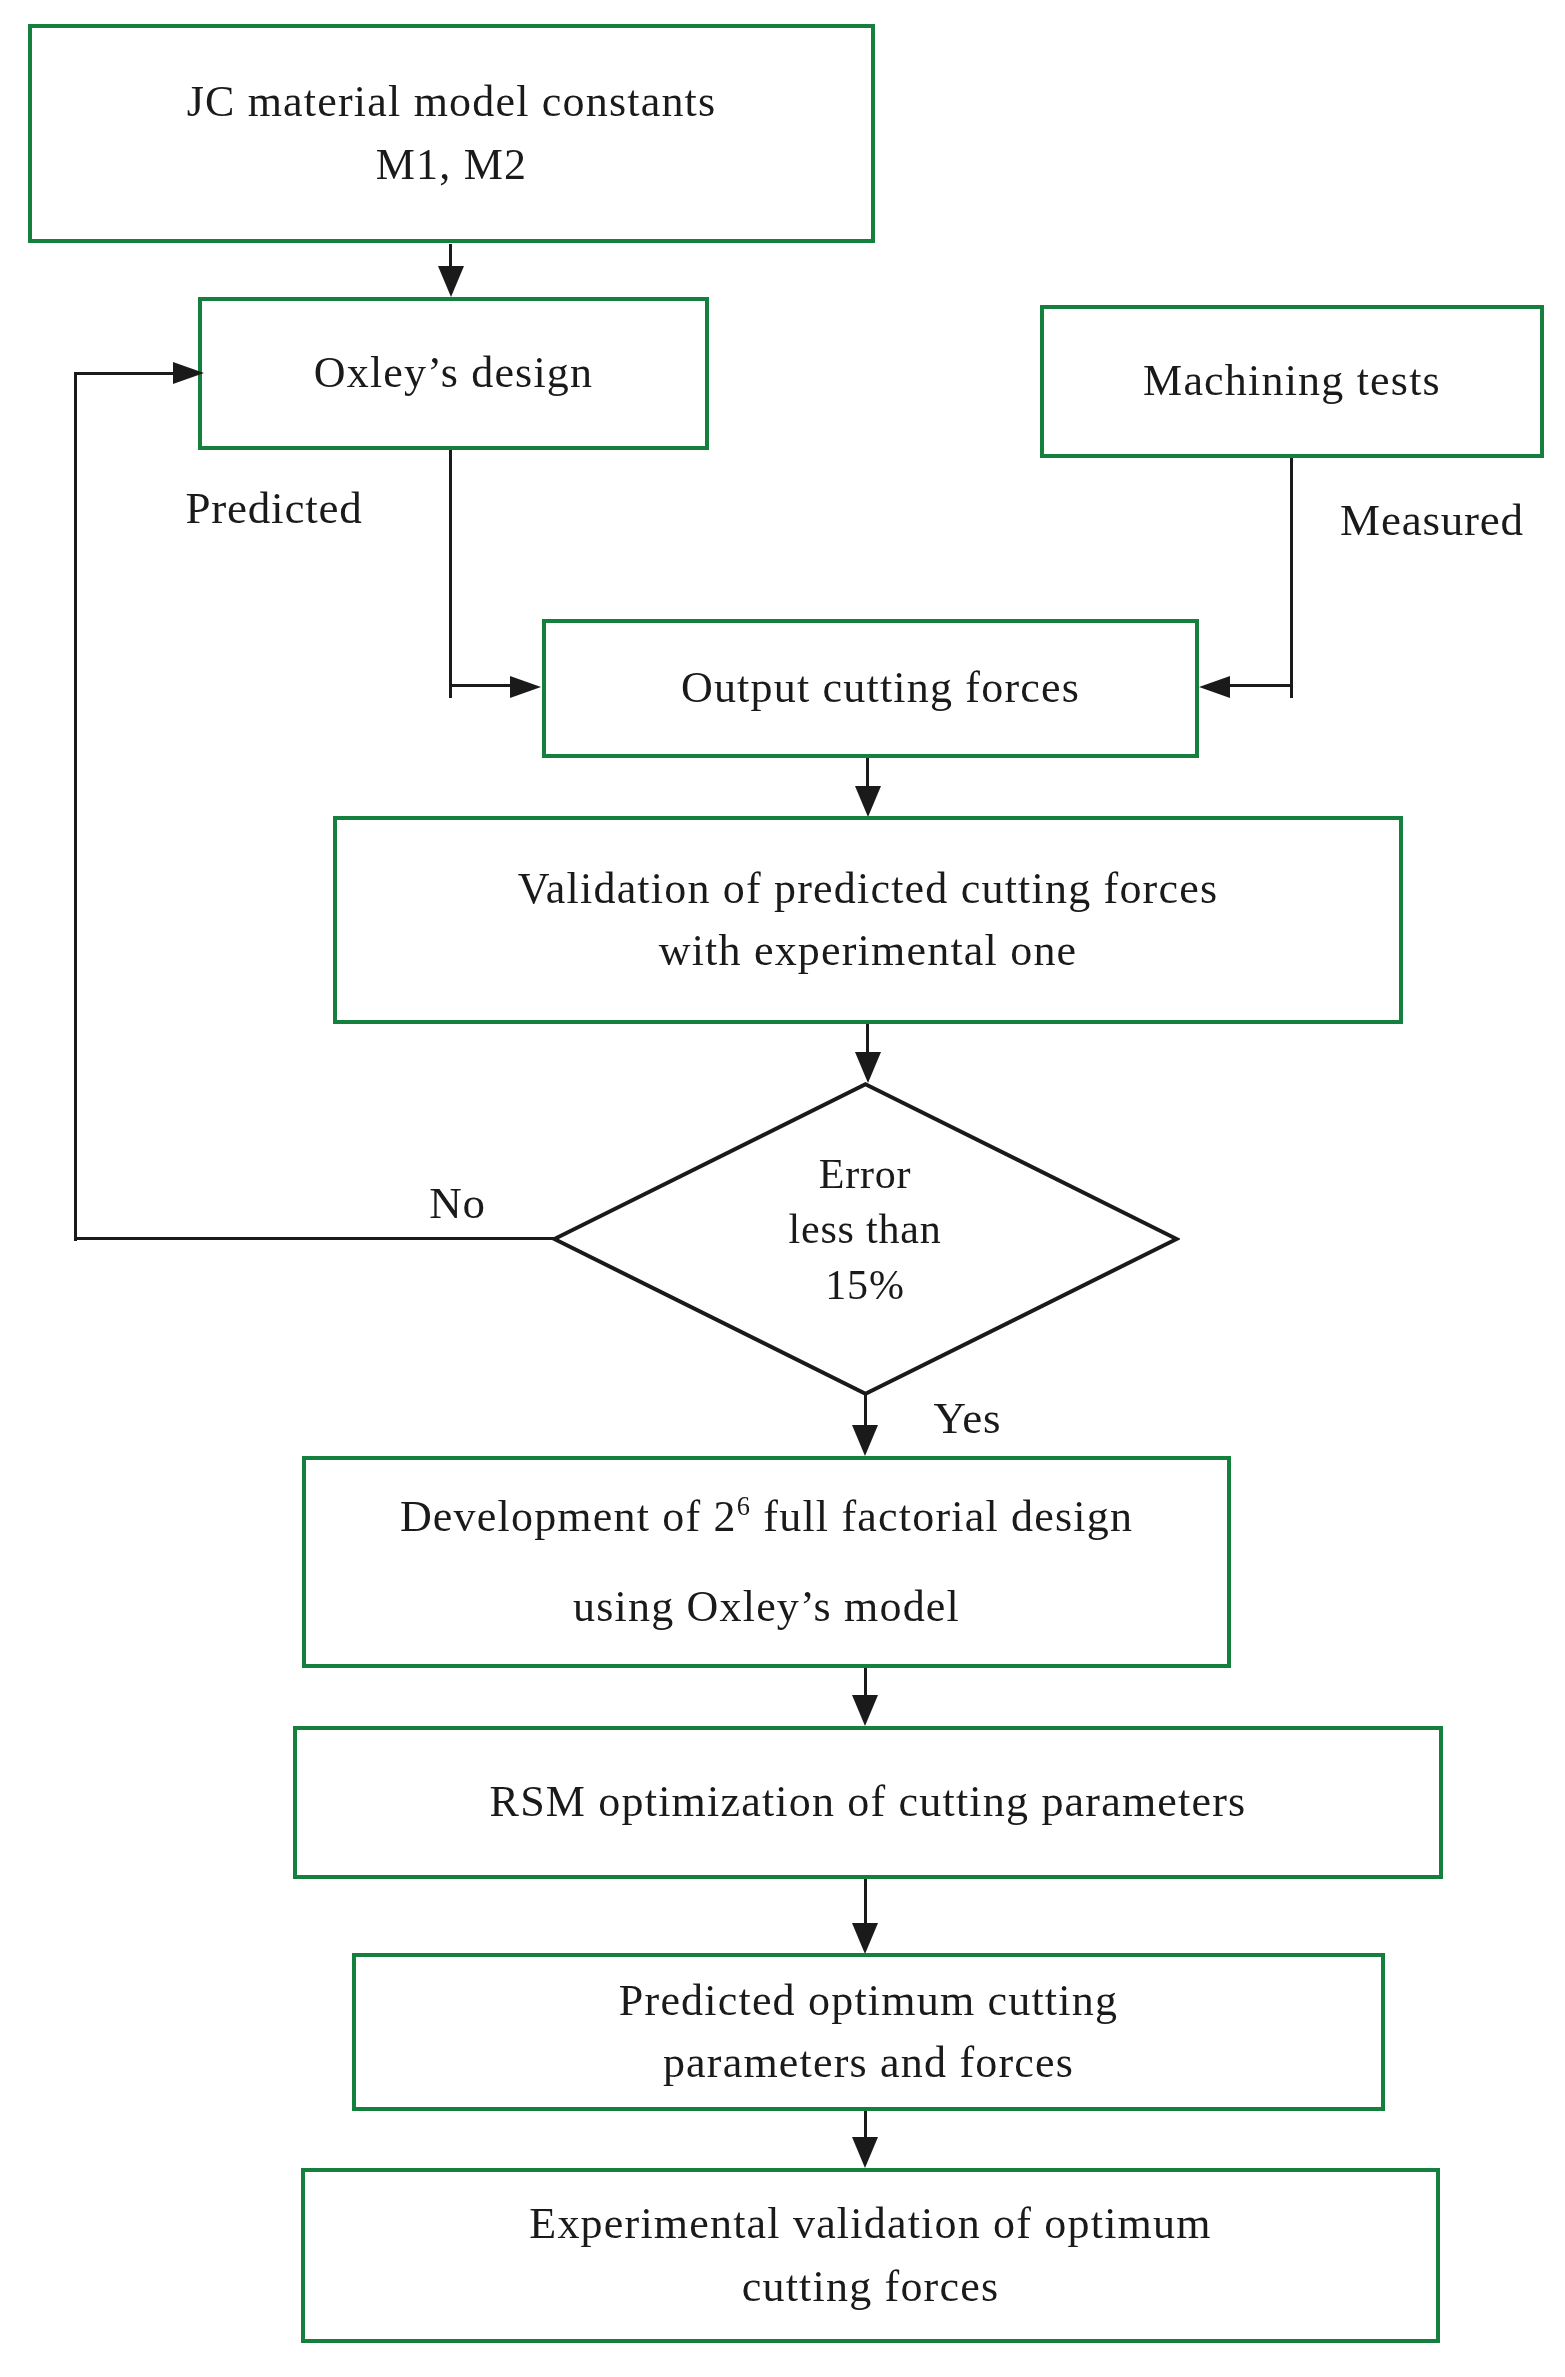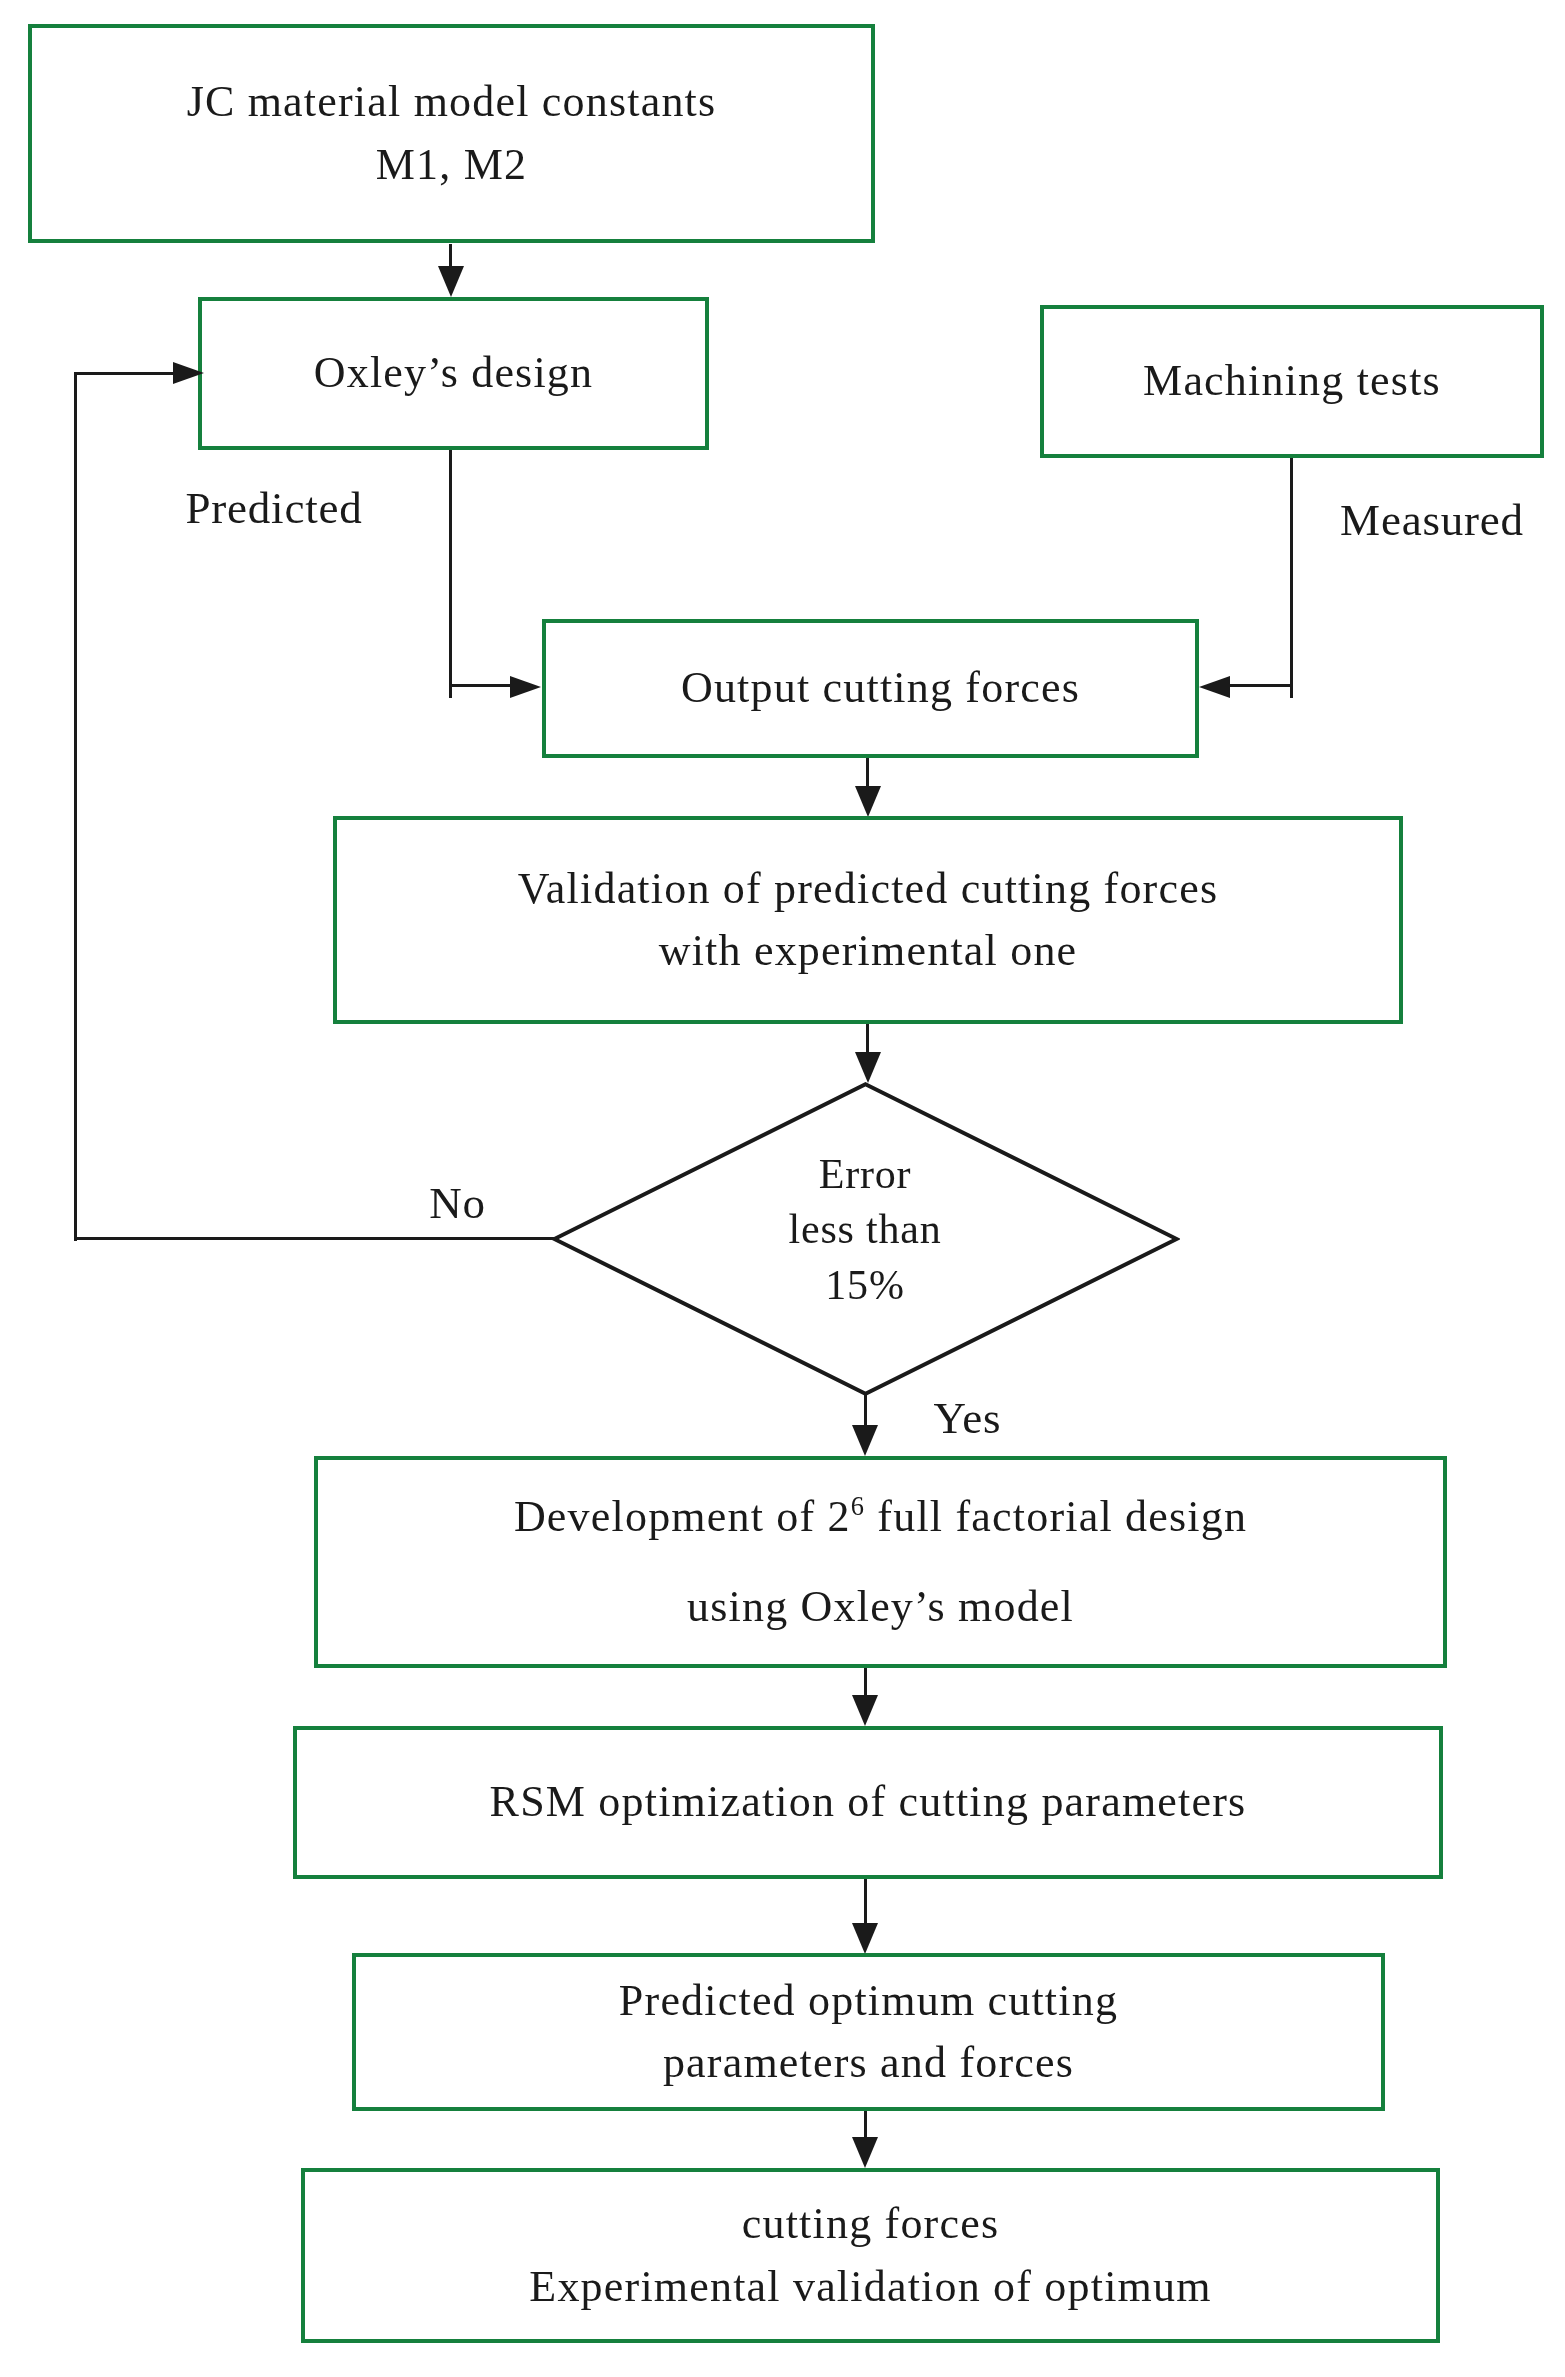--- a/index.html
+++ b/index.html
@@ -126,21 +126,21 @@
   <div class="edge-label" style="left:373px; top:1177px; width:169px;">No</div>
   <div class="hline" style="left:76px; top:1237px; width:479px;"></div>
   <div class="vline" style="left:74px; top:372px; height:869px;"></div>
   <div class="hline" style="left:76px; top:372px; width:98px;"></div>
   <div class="arr-right" style="left:173px; top:362px;"></div>
 
   <div class="edge-label" style="left:879px; top:1392px; width:177px;">Yes</div>
   <div class="vline" style="left:864px; top:1394px; height:34px;"></div>
   <div class="arr-down" style="left:852px; top:1425px;"></div>
 
-  <div class="node" style="left:314px; top:1456px; width:1133px; height:212px; line-height:1.2;">
+  <div class="node" style="left:302px; top:1456px; width:929px; height:212px; line-height:1.2;">
     <div><span>Development of 2</span><sup>6</sup><span> full factorial design</span></div>
     <div class="dev-line2">using Oxley’s model</div>
   </div>
 
   <div class="vline" style="left:864px; top:1668px; height:31px;"></div>
   <div class="arr-down" style="left:852px; top:1695px;"></div>
 
   <div class="node" style="left:293px; top:1726px; width:1150px; height:153px;">
     <div>RSM optimization of cutting parameters</div>
   </div>
@@ -150,18 +150,18 @@
 
   <div class="node" style="left:352px; top:1953px; width:1033px; height:158px;">
     <div>Predicted optimum cutting</div>
     <div>parameters and forces</div>
   </div>
 
   <div class="vline" style="left:864px; top:2111px; height:29px;"></div>
   <div class="arr-down" style="left:852px; top:2137px;"></div>
 
   <div class="node" style="left:301px; top:2168px; width:1139px; height:175px;">
+    <div>Experimental validation of optimum</div>
     <div>cutting forces</div>
-    <div>Experimental validation of optimum</div>
   </div>
 
 </div>
 
 
 </body></html>

